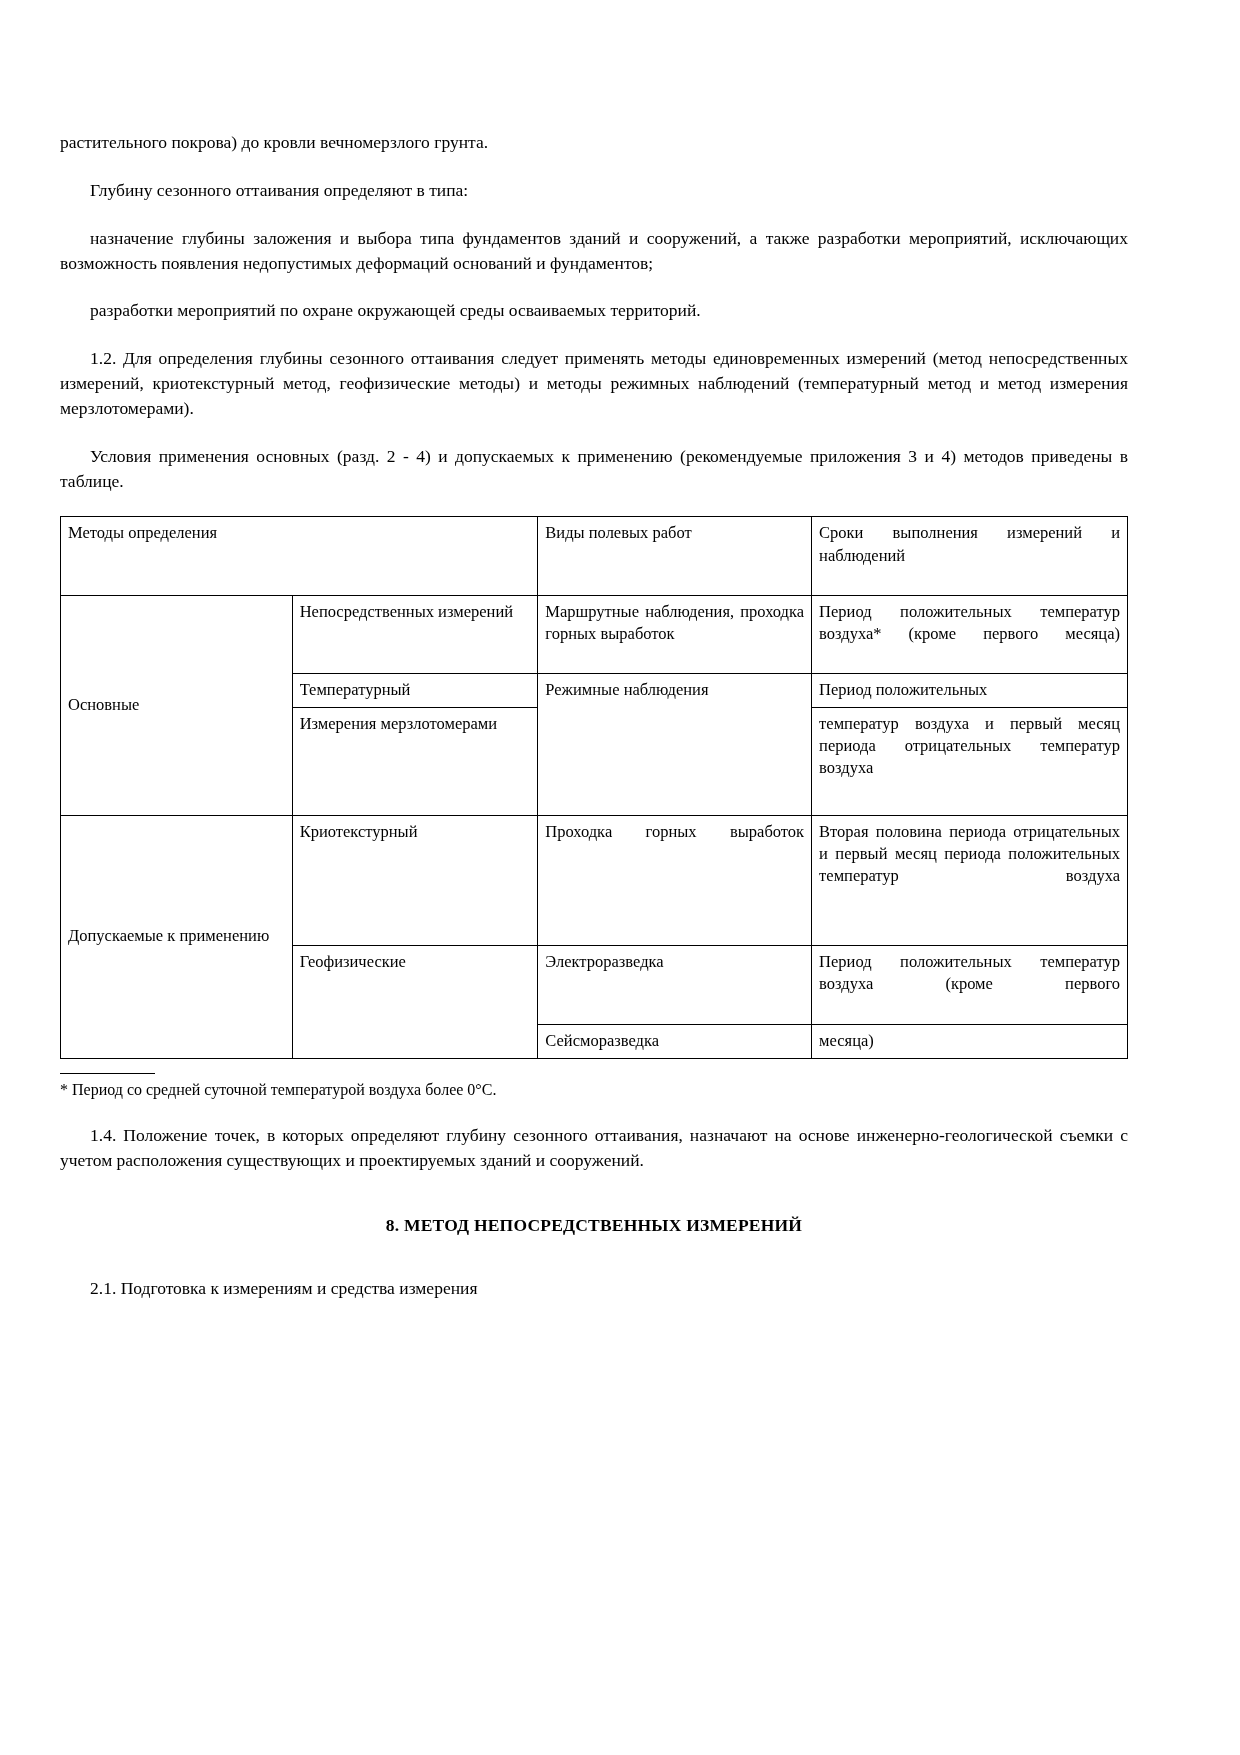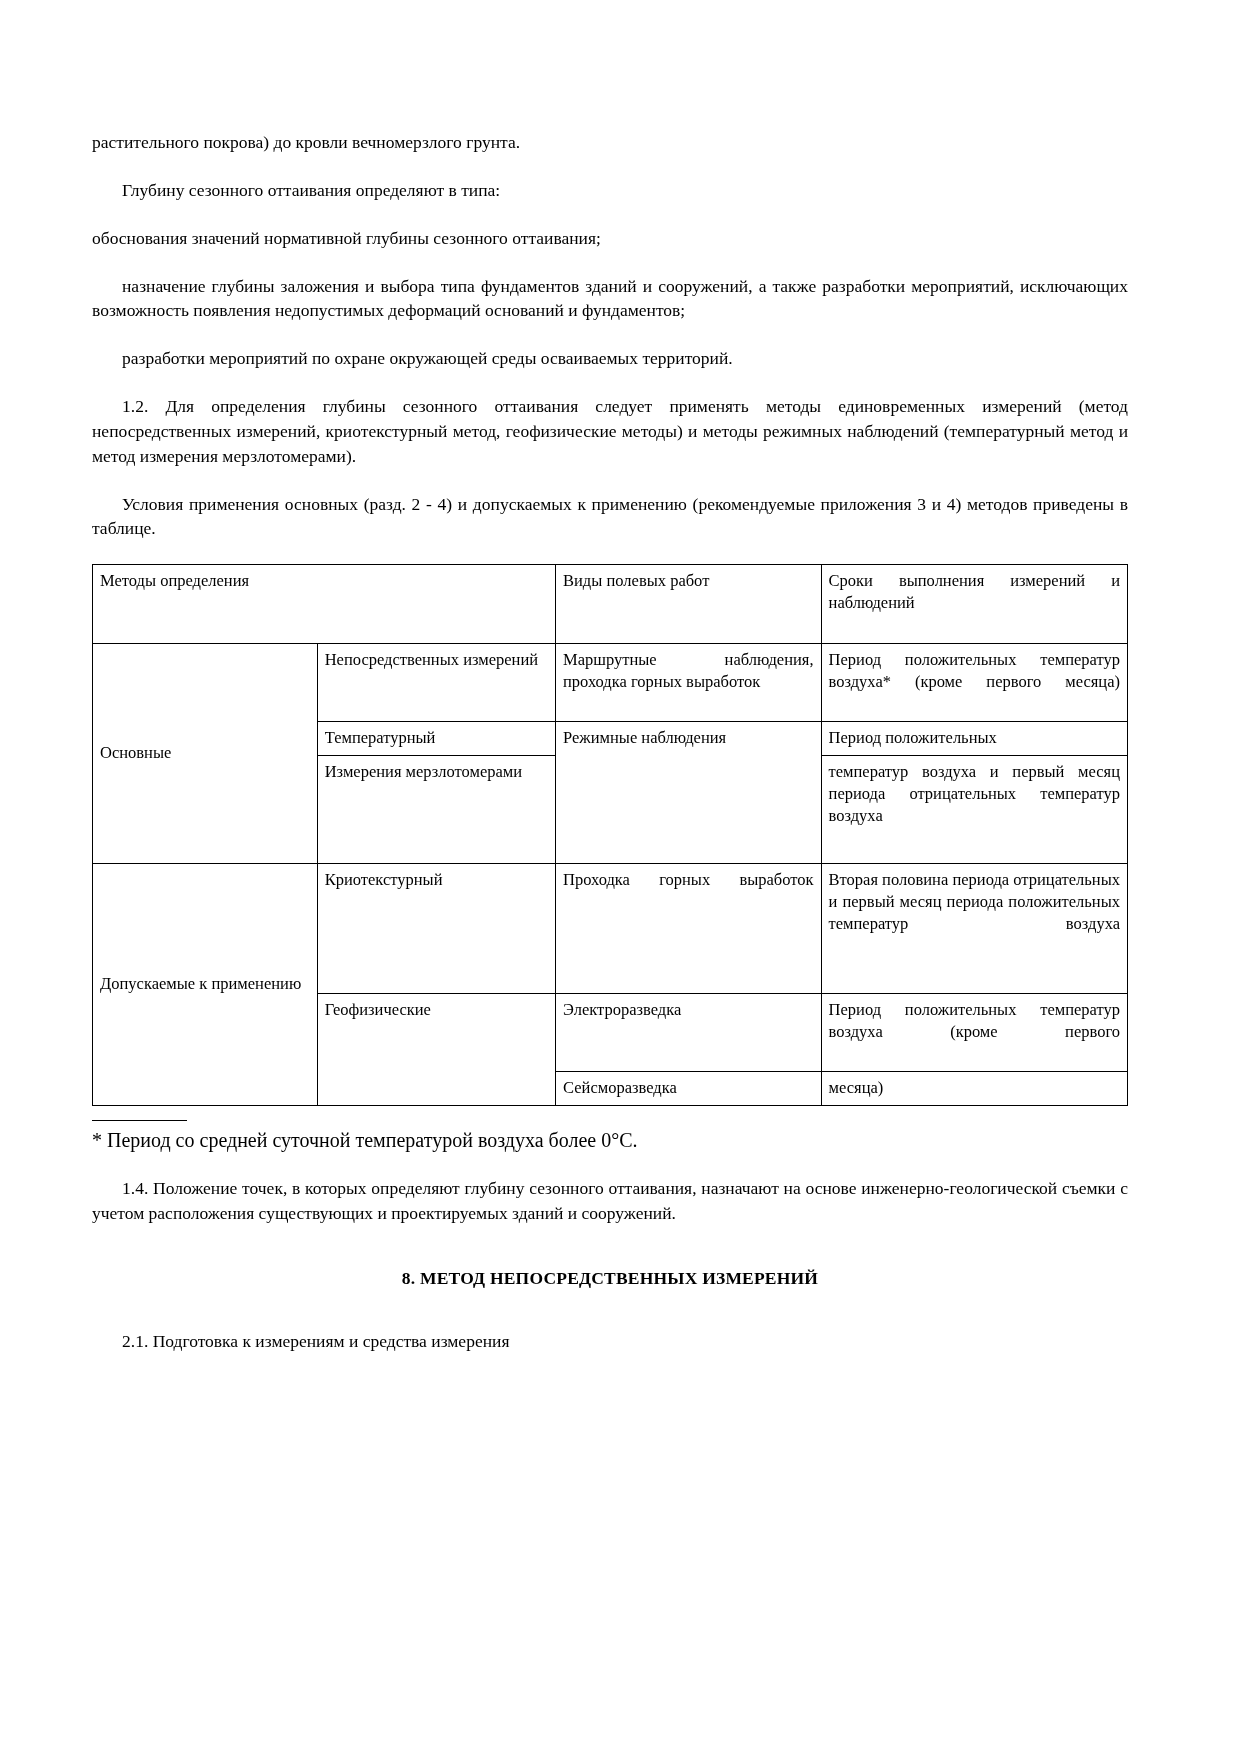--- a/index.html
+++ b/index.html
@@ -13,21 +13,21 @@
     font-family: "Liberation Serif", serif;
     color: #000000;
     position: relative;
   }
   .page {
     position: absolute;
     left: 0; top: 0;
     width: 1240px;
     height: 1755px;
     box-sizing: border-box;
-    padding: 130px 112px 0 92px;
+    padding: 130px 112px 0 60px;
   }
   .para {
     font-size: 17.5px;
     line-height: 1.42;
     text-align: justify;
     margin: 0 0 23px 0;
     hyphens: none;
   }
   .para.indent {
     text-indent: 30px;
@@ -55,21 +55,21 @@
     display: inline-block;
     width: 100%;
   }
   .footnote-rule {
     width: 95px;
     border-top: 1px solid #000000;
     margin: 14px 0 5px 0;
     height: 0;
   }
   .footnote {
-    font-size: 20px;
+    font-size: 16px;
     line-height: 1.4;
     margin: 0 0 22px 0;
   }
   .section-title {
     font-size: 17.5px;
     font-weight: bold;
     text-align: center;
     margin: 42px 0 40px 0;
     letter-spacing: 0.2px;
   }
@@ -77,21 +77,20 @@
 </style>
 </head>
 <body>
 
 <div class="page">
 
   <p class="para">растительного покрова) до кровли вечномерзлого грунта.</p>
 
   <p class="para indent">Глубину сезонного оттаивания определяют в типа:</p>
 
-  <p class="para">обоснования значений нормативной глубины сезонного оттаивания;</p>
 
   <p class="para indent">назначение глубины заложения и выбора типа фундаментов зданий и сооружений, а также разработки мероприятий, исключающих возможность появления недопустимых деформаций оснований и фундаментов;</p>
 
   <p class="para indent">разработки мероприятий по охране окружающей среды осваиваемых территорий.</p>
 
   <p class="para indent">1.2. Для определения глубины сезонного оттаивания следует применять методы единовременных измерений (метод непосредственных измерений, криотекстурный метод, геофизические методы) и методы режимных наблюдений (температурный метод и метод измерения мерзлотомерами).</p>
 
 
   <p class="para indent">Условия применения основных (разд. 2 - 4) и допускаемых к применению (рекомендуемые приложения 3 и 4) методов приведены в таблице.</p>
 

